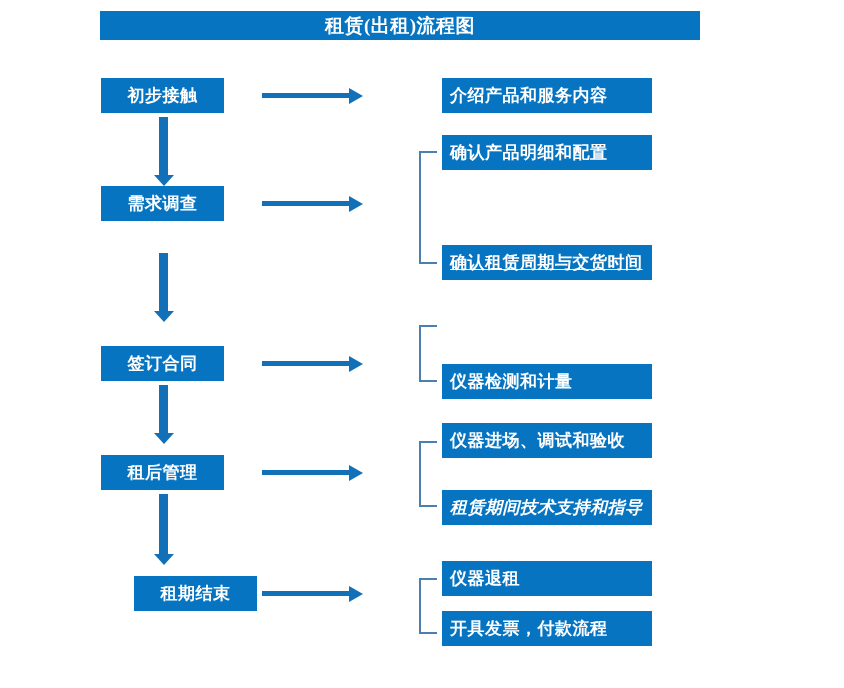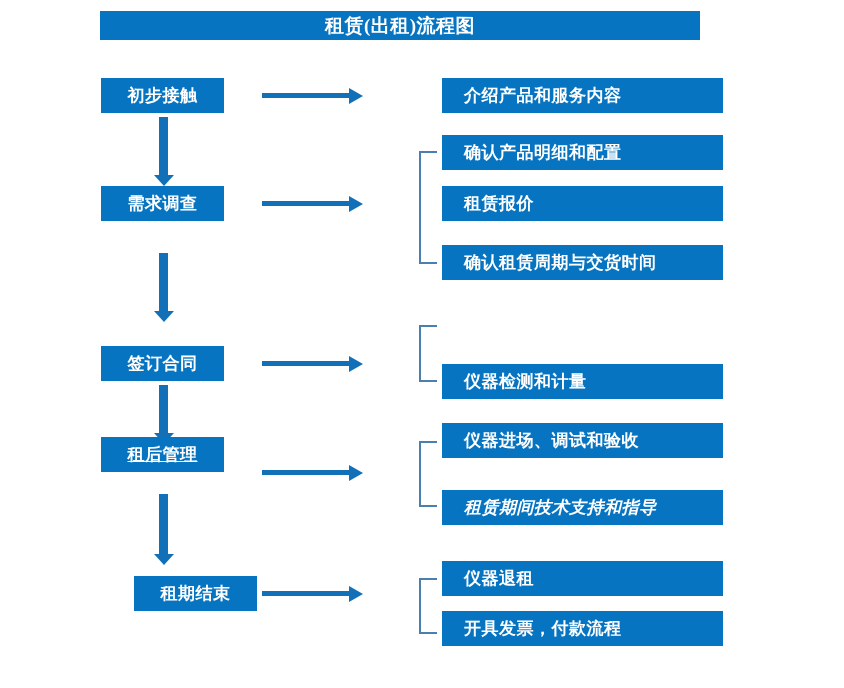--- a/index.html
+++ b/index.html
@@ -36,23 +36,23 @@
     height:35px;
     box-sizing:border-box;
     letter-spacing:0.5px;
   }
   .node.left{
     left:101px;width:123px;
     justify-content:center;
     font-size:17px;
   }
   .node.right{
-    left:442px;width:281px;
+    left:442px;width:210px;
     justify-content:flex-start;
-    padding-left:22px;
+    padding-left:8px;
     font-size:17px;
   }
 
   
   .v-arrow{
     position:absolute;
     left:159px;
     width:9px;
     background:#1170b8;
   }
@@ -108,34 +108,33 @@
   <div class="h-arrow" style="top:93px;"></div>
   <div class="node right" style="top:78px;">介绍产品和服务内容</div>
 
   <div class="v-arrow" style="top:117px;height:58px;"></div>
 
   <div class="node left" style="top:186px;">需求调查</div>
   <div class="h-arrow" style="top:201px;"></div>
 
   <div class="bracket" style="top:151px;height:113px;"></div>
   <div class="node right" style="top:135px;">确认产品明细和配置</div>
-  <div class="node right" style="top:186px;">租赁报价</div>
-  <div class="node right" style="top:245px;">确认租赁周期与交货时间</div>
+  <div class="node right" style="top:245px;text-decoration:underline;">确认租赁周期与交货时间</div>
 
   <div class="v-arrow" style="top:253px;height:58px;"></div>
 
   <div class="node left" style="top:346px;">签订合同</div>
   <div class="h-arrow" style="top:361px;"></div>
 
   <div class="bracket" style="top:325px;height:57px;"></div>
   <div class="node right" style="top:364px;">仪器检测和计量</div>
 
   <div class="v-arrow" style="top:385px;height:48px;"></div>
 
-  <div class="node left" style="top:437px;text-decoration:underline;">租后管理</div>
+  <div class="node left" style="top:455px;">租后管理</div>
   <div class="h-arrow" style="top:470px;"></div>
 
   <div class="bracket" style="top:441px;height:66px;"></div>
   <div class="node right" style="top:423px;">仪器进场、调试和验收</div>
   <div class="node right" style="top:490px;font-style:italic;">租赁期间技术支持和指导</div>
 
   <div class="v-arrow" style="top:494px;height:60px;"></div>
 
   <div class="node left" style="top:576px;margin-left:33px;">租期结束</div>
   <div class="h-arrow" style="top:591px;"></div>

